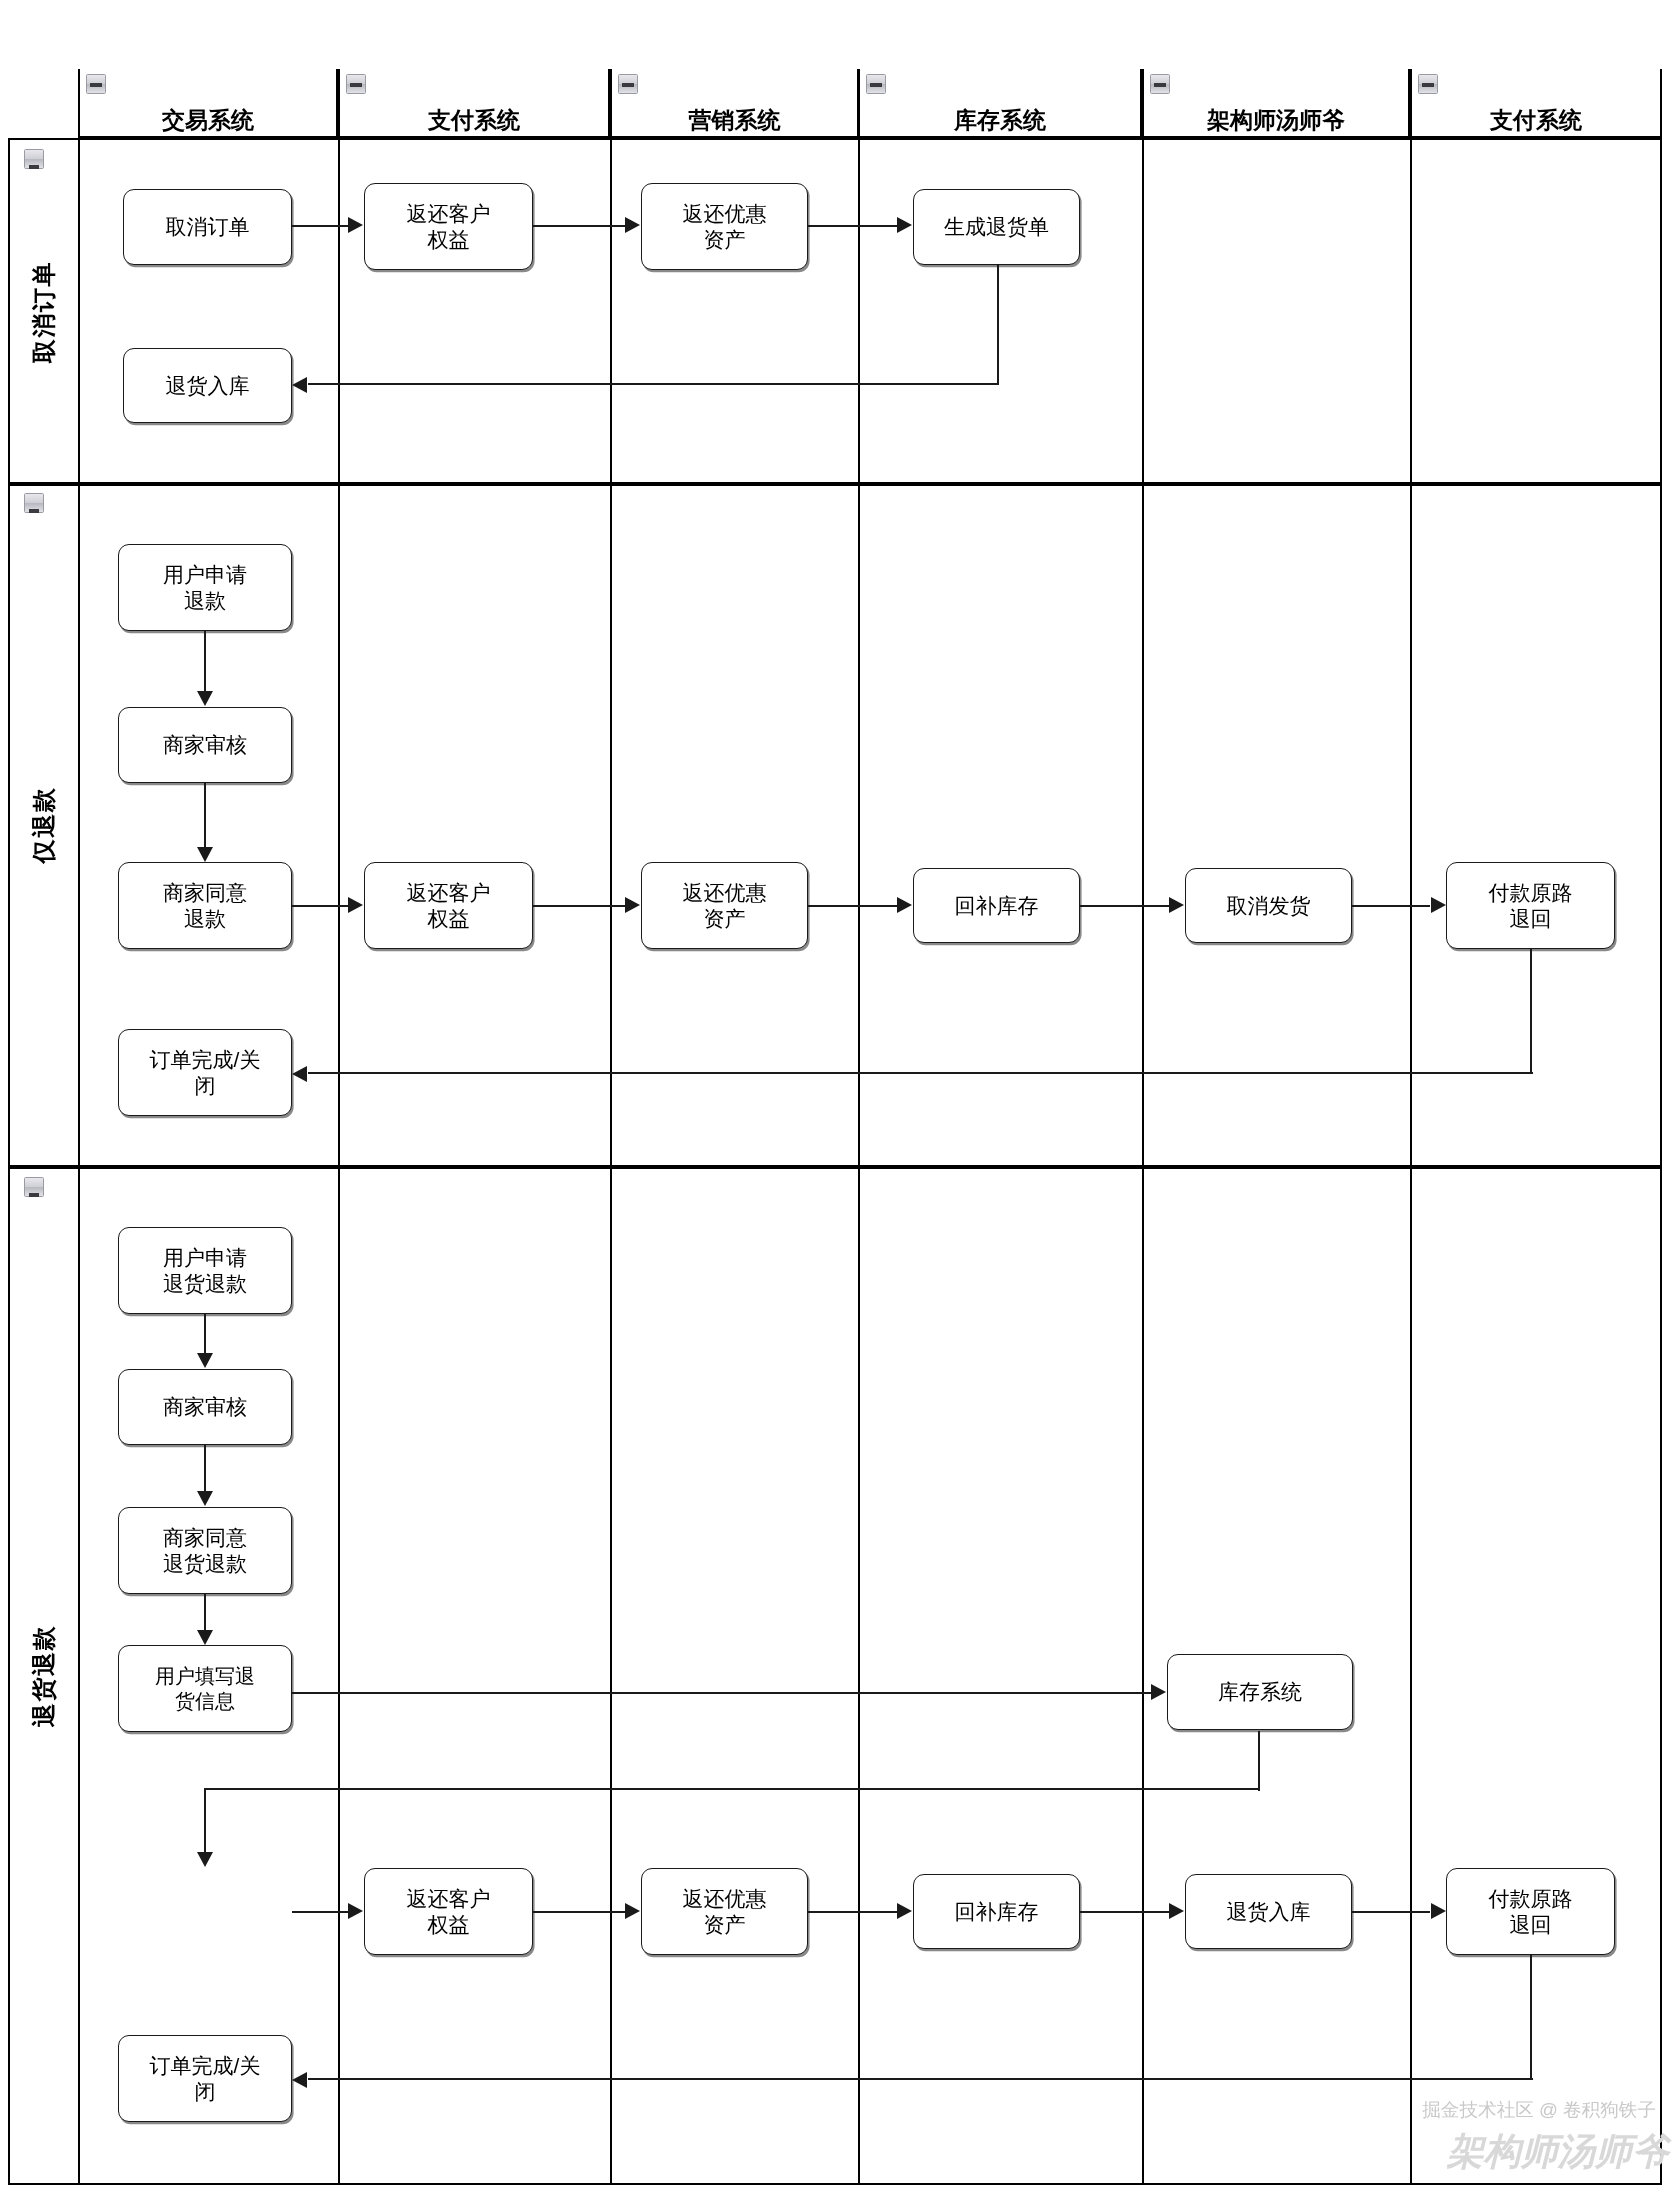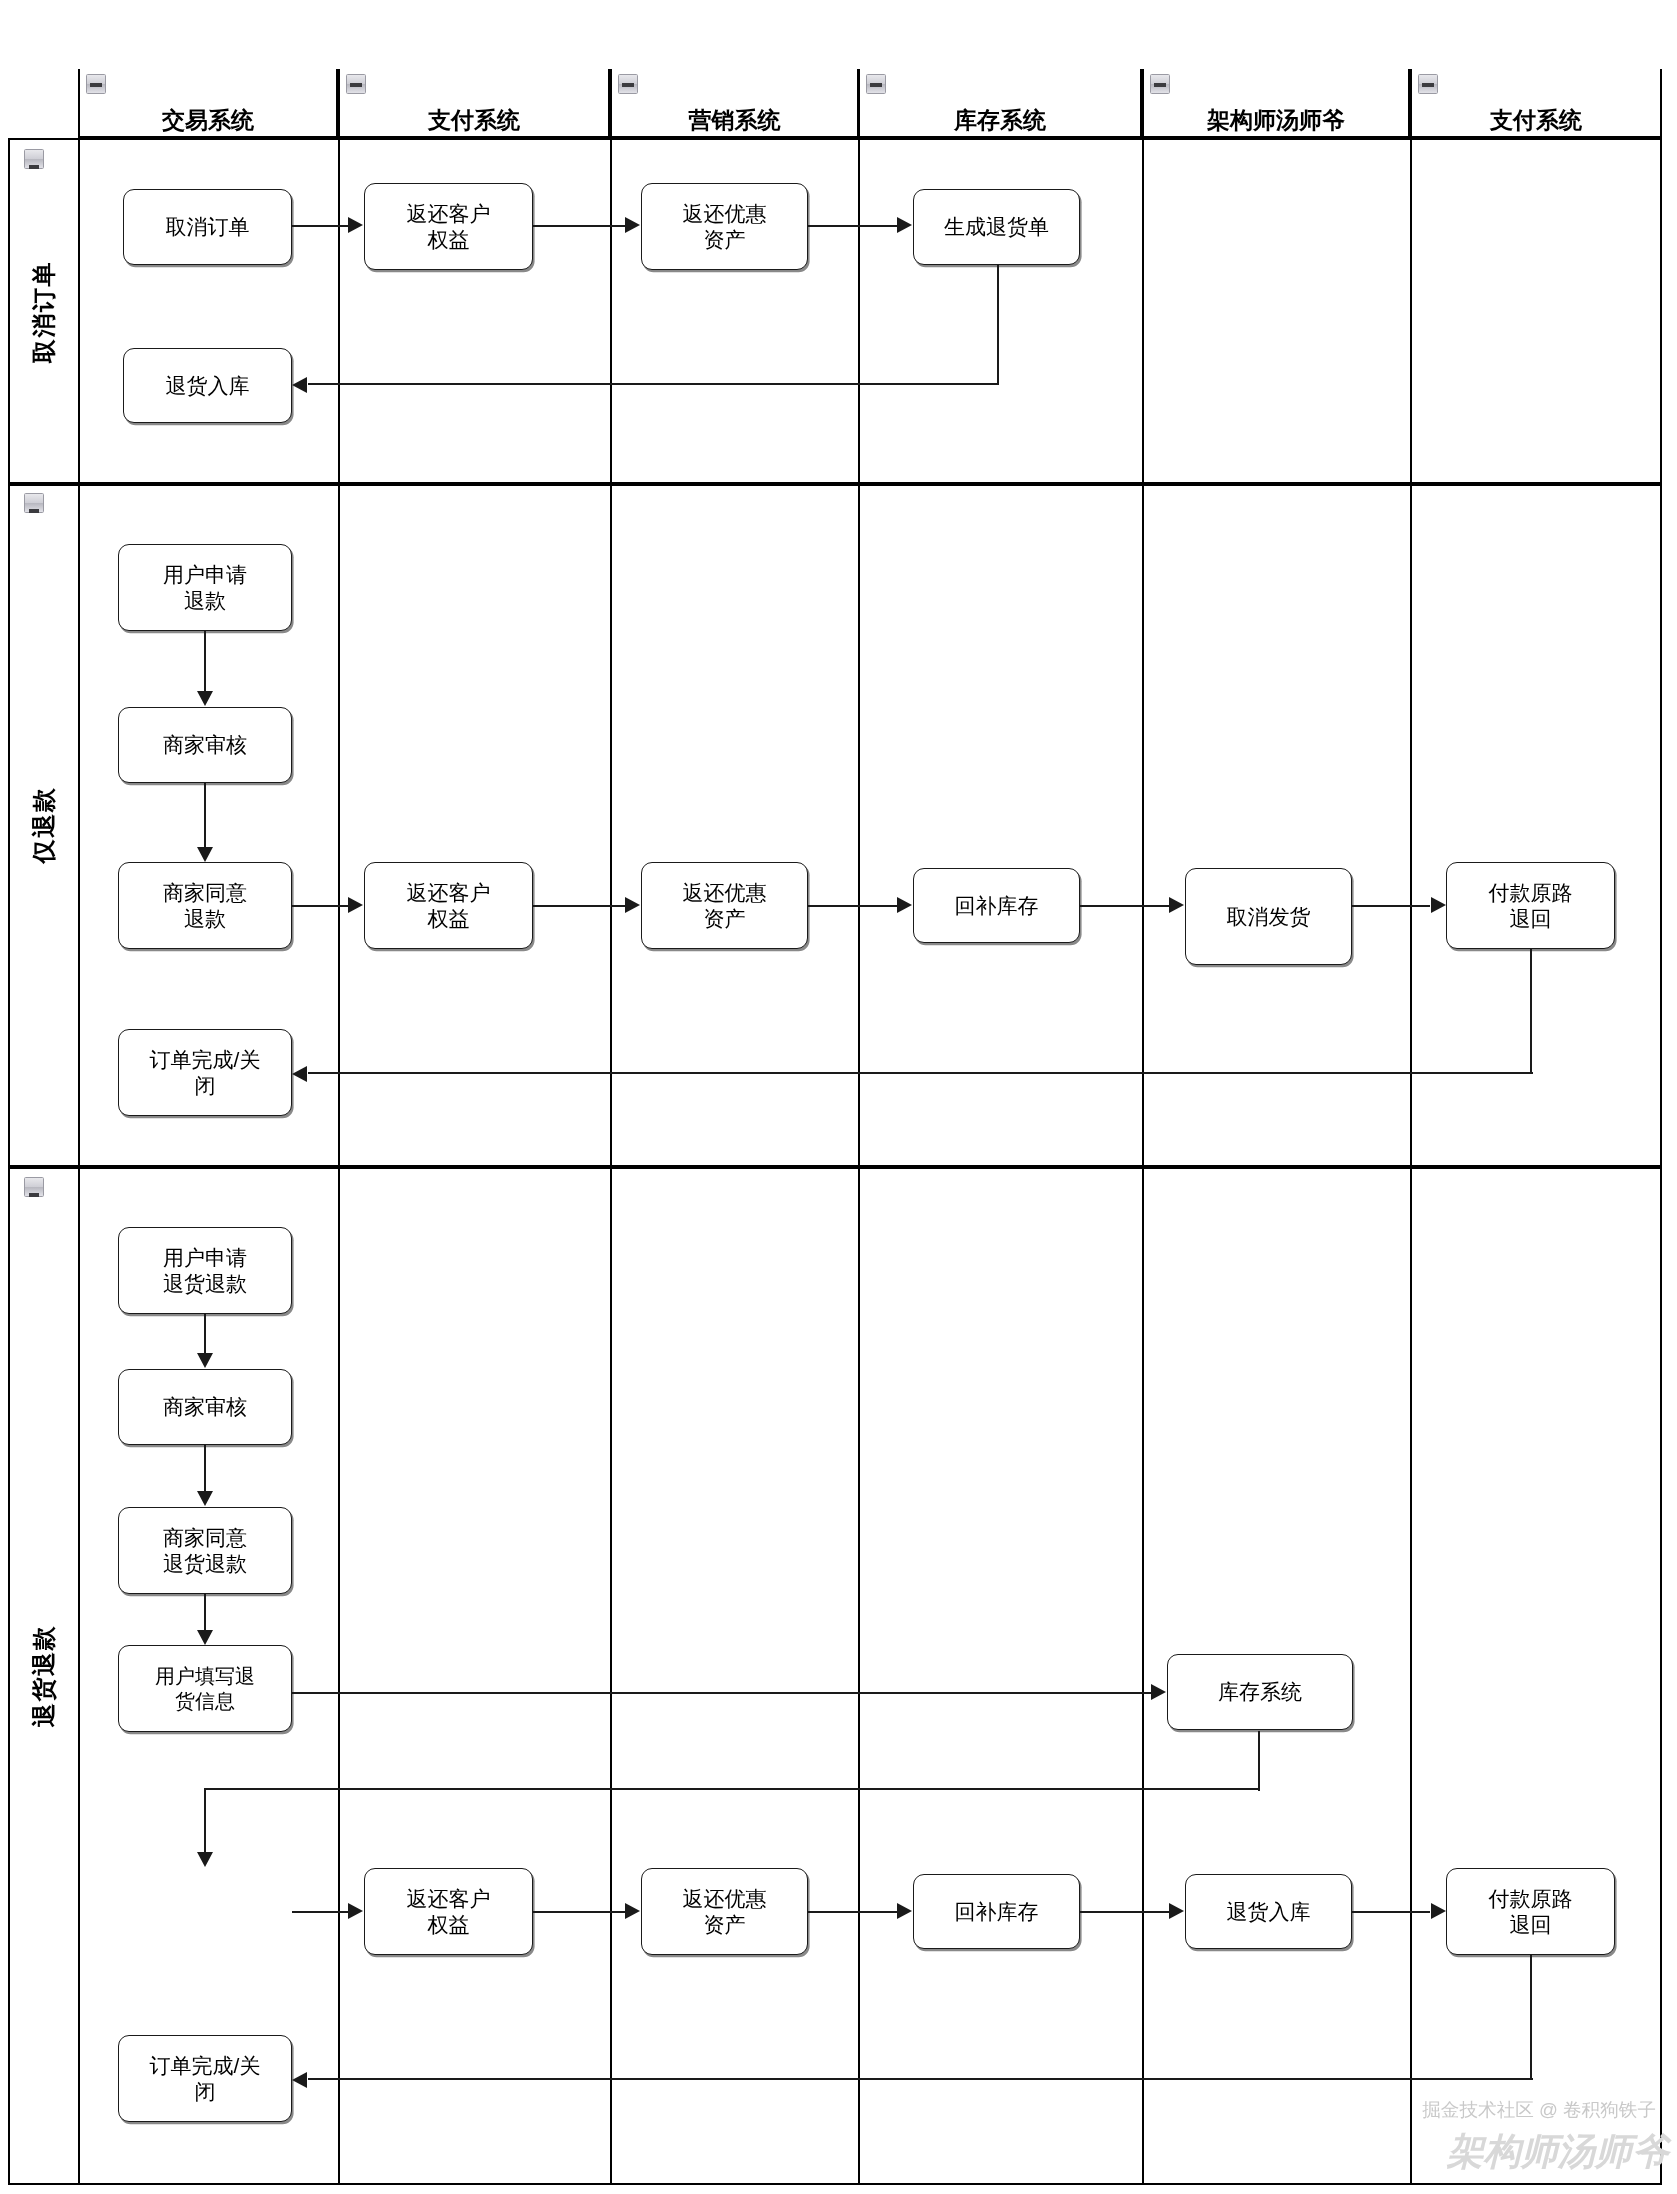--- a/index.html
+++ b/index.html
@@ -150,21 +150,21 @@
   <div class="arrow left" style="left:292px;top:377px;"></div>
 
   <div class="node" style="left:118px;top:544px;width:174px;height:87px;">用户申请<br>退款</div>
   <div class="node" style="left:118px;top:707px;width:174px;height:76px;">商家审核</div>
   <div class="node" style="left:118px;top:862px;width:174px;height:87px;">商家同意<br>退款</div>
   <div class="node" style="left:118px;top:1029px;width:174px;height:87px;">订单完成/关<br>闭</div>
 
   <div class="node" style="left:364px;top:862px;width:169px;height:87px;">返还客户<br>权益</div>
   <div class="node" style="left:641px;top:862px;width:167px;height:87px;">返还优惠<br>资产</div>
   <div class="node" style="left:913px;top:868px;width:167px;height:75px;">回补库存</div>
-  <div class="node" style="left:1185px;top:868px;width:167px;height:97px;">取消发货</div>
+  <div class="node" style="left:1185px;top:868px;width:167px;height:75px;">取消发货</div>
   <div class="node" style="left:1446px;top:862px;width:169px;height:87px;">付款原路<br>退回</div>
 
   <div class="conn v" style="left:204px;top:631px;height:61px;"></div>
   <div class="arrow down" style="left:197px;top:691px;"></div>
   <div class="conn v" style="left:204px;top:783px;height:64px;"></div>
   <div class="arrow down" style="left:197px;top:847px;"></div>
 
   <div class="conn h" style="left:292px;top:905px;width:56px;"></div>
   <div class="arrow right" style="left:348px;top:897px;"></div>
   <div class="conn h" style="left:533px;top:905px;width:92px;"></div>

